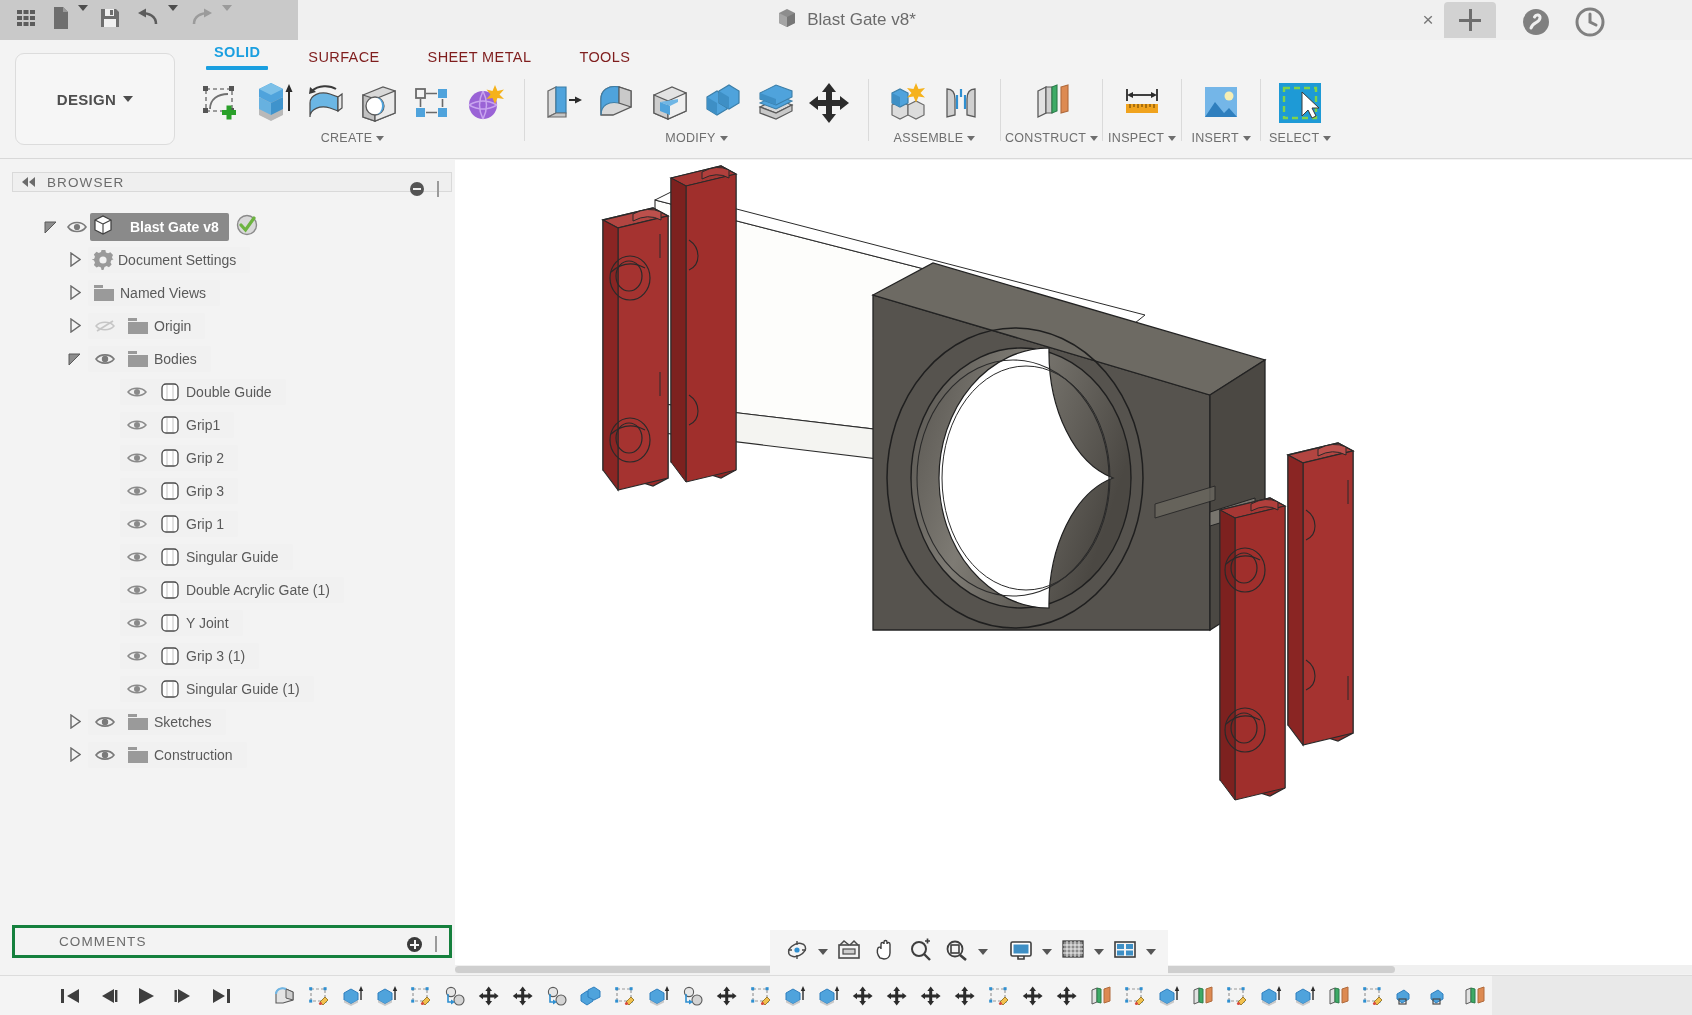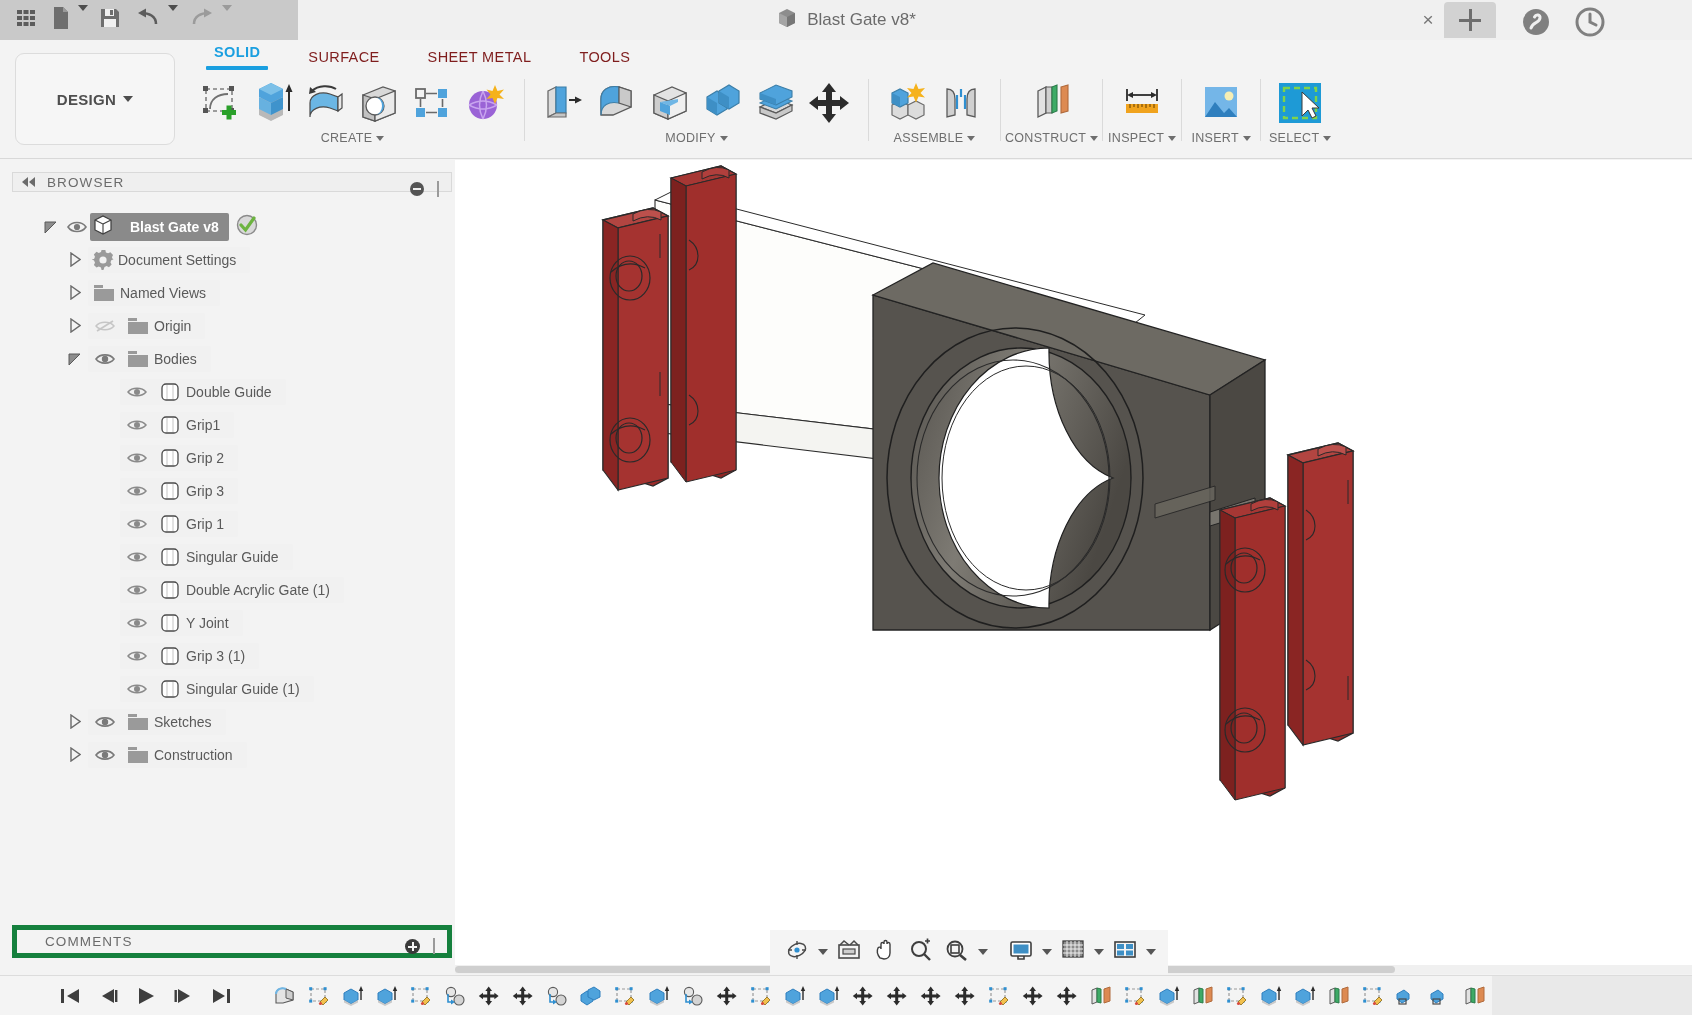--- a/index.html
+++ b/index.html
@@ -132,22 +132,22 @@
     background: #8a8a8a; display: flex; align-items: center; gap: 16px;
     padding: 2px 10px 2px 2px; border-radius: 2px;
   }
   .tw { width: 26px; display: flex; justify-content: center; flex: none; }
   .eye { flex: none; }
   .icn { flex: none; display: flex; align-items: center; justify-content: center; }
 
   
   .comments {
     position: absolute; left: 12px; top: 925px; width: 440px; height: 33px;
-    background: #f3f3f3; border: 5px solid #15803d;
-    display: flex; align-items: center; padding-left: 28px;
+    background: #f3f3f3; border: 3px solid #15803d;
+    display: flex; align-items: center; padding-left: 44px;
   }
   .comments .ttl { font-size: 13.5px; color: #6b6b6b; letter-spacing: 1.1px; }
   .plus-circ {
     position: absolute; right: 27px; top: 9px; width: 15px; height: 15px;
     border-radius: 50%; background: #3a3a3a; cursor: pointer;
   }
   .plus-circ::after { content: ""; position: absolute; left: 3px; top: 6.5px; width: 9px; height: 2px; background: #f3f3f3; }
   .plus-circ::before { content: ""; position: absolute; left: 6.5px; top: 3px; width: 2px; height: 9px; background: #f3f3f3; }
 
   

